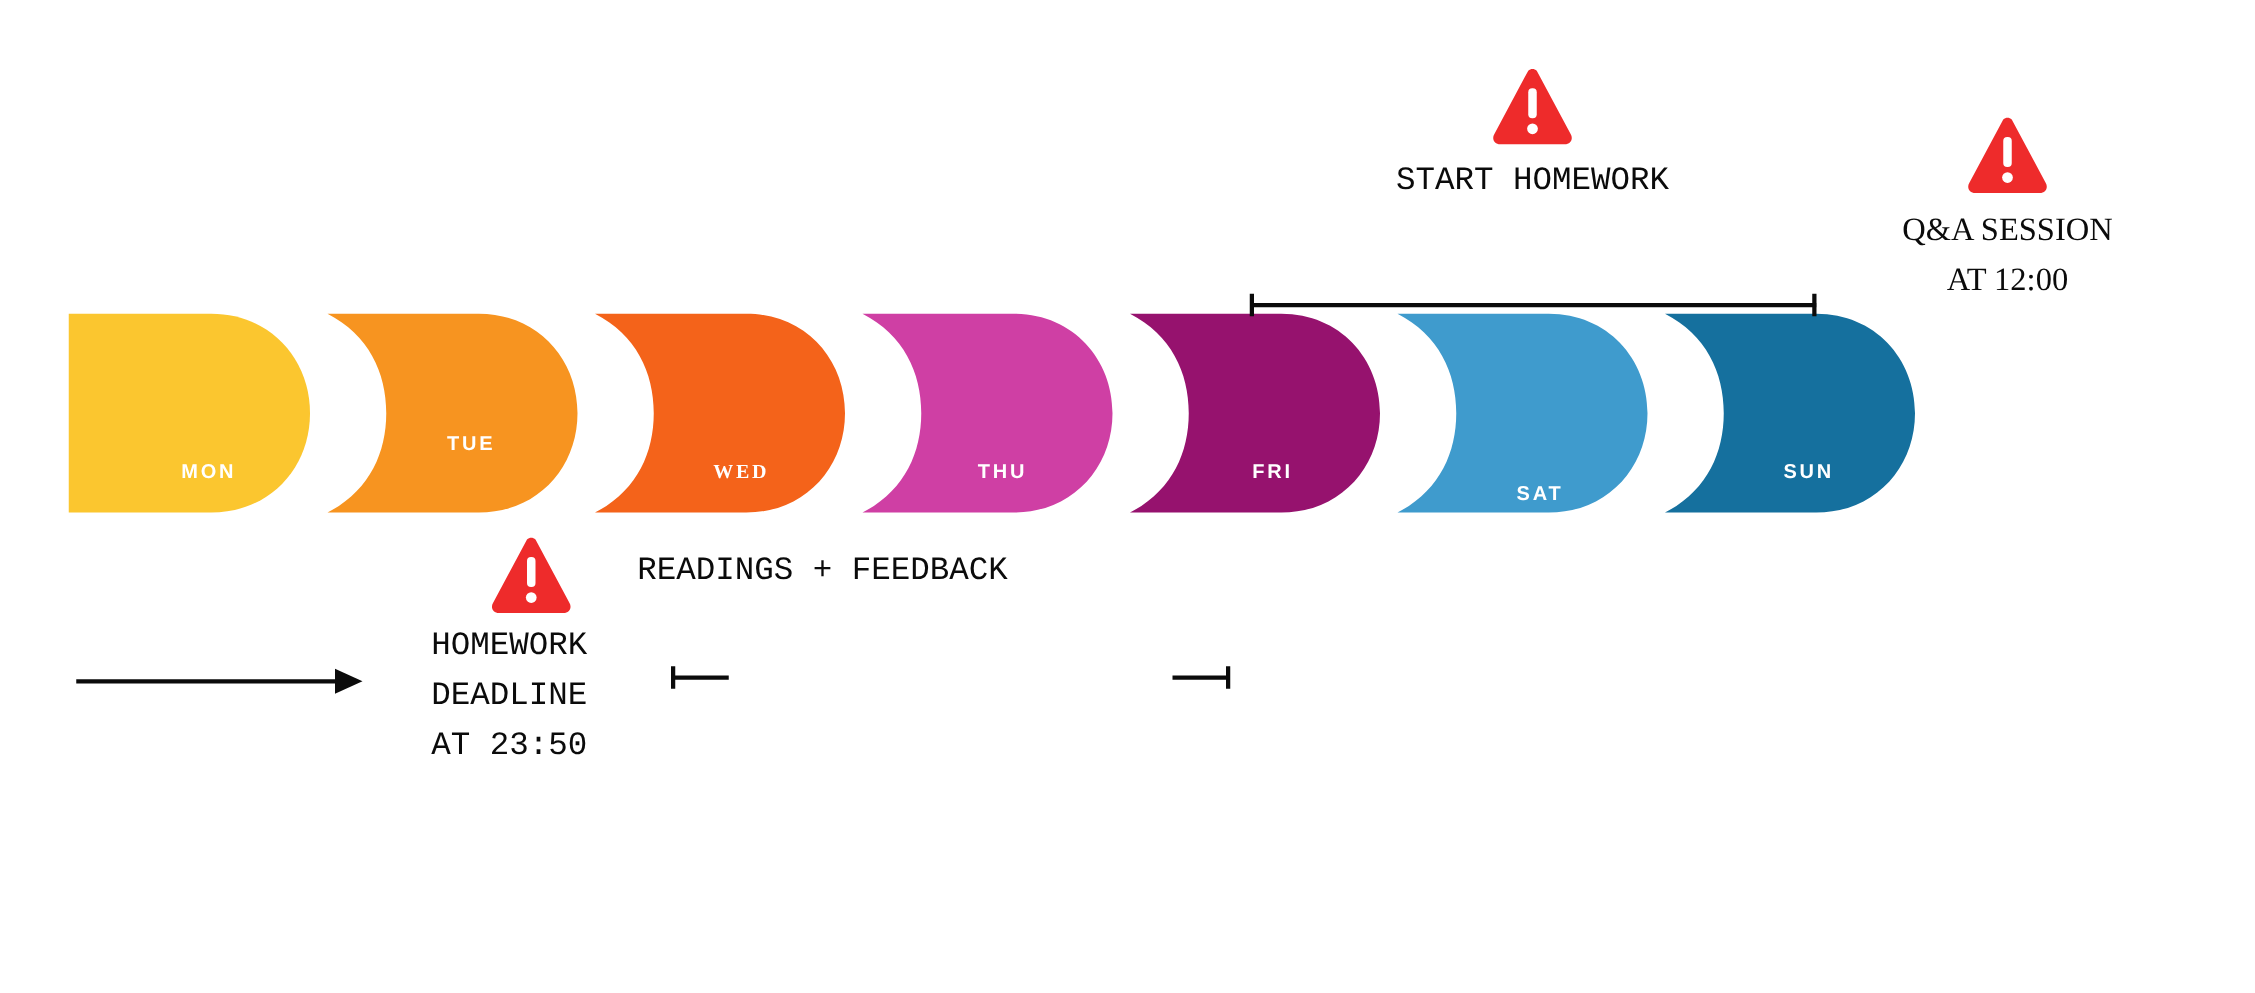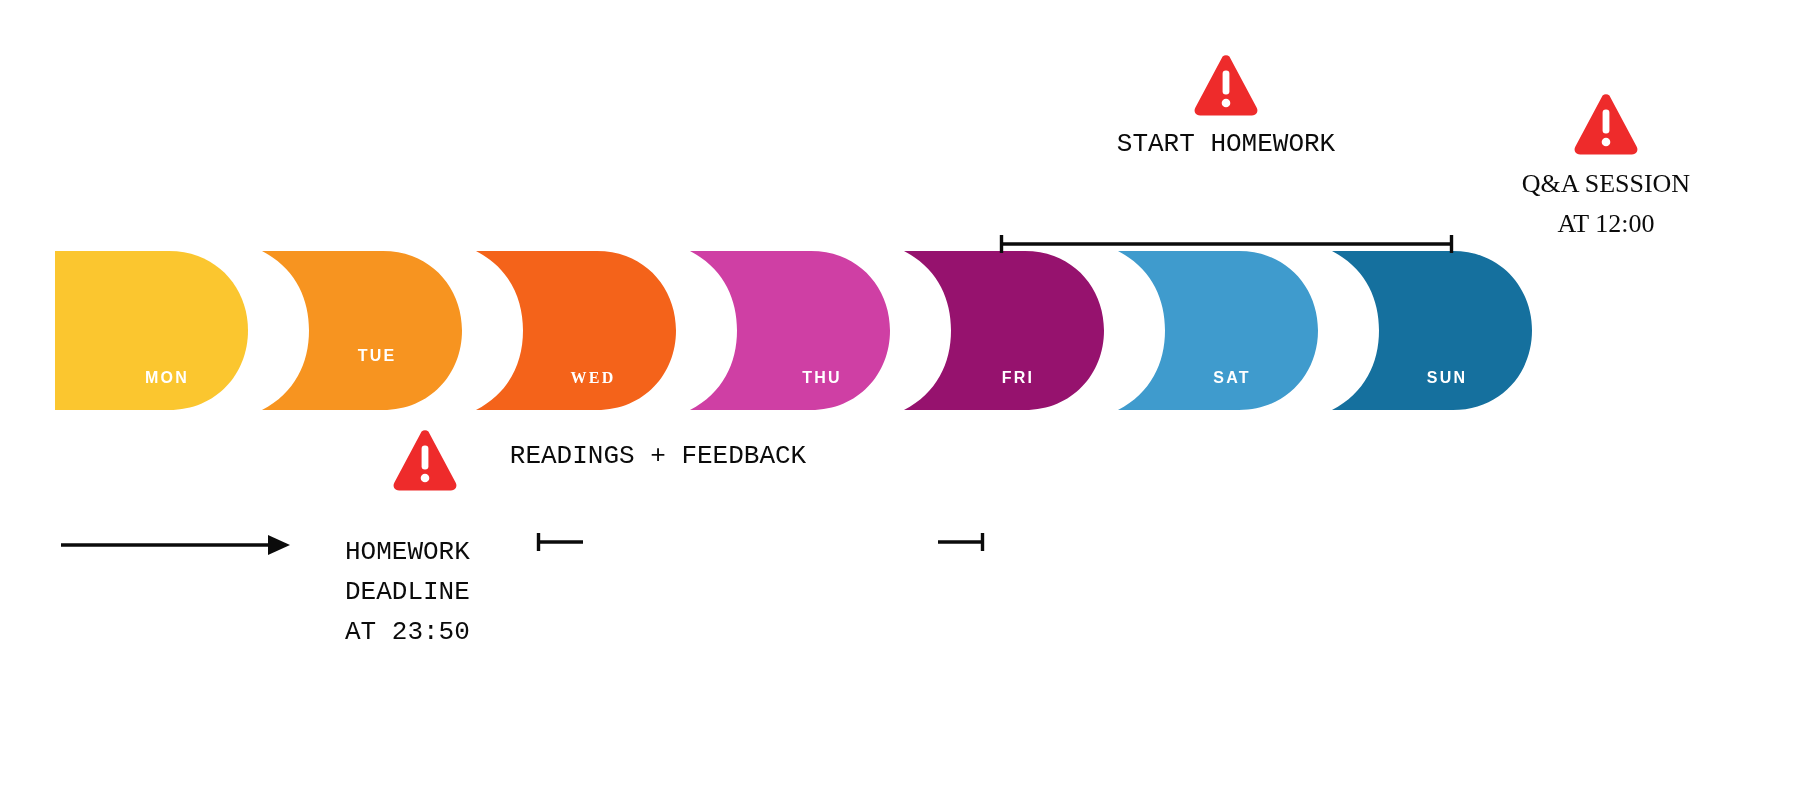--- a/index.html
+++ b/index.html
@@ -56,21 +56,20 @@
     color: #0b0b0b;
     white-space: nowrap;
     letter-spacing: 0px;
   }
   .anno.center {
     text-align: center;
     transform: translateX(-50%);
   }
   .anno.left {
     text-align: left;
-    margin-top: 36px;
   }
   .anno .line {
     display: block;
     text-align: center;
   }
 
   
   #vector-layer {
     position: absolute;
     left: 0;
@@ -132,23 +131,23 @@
              C 1500,251 1532,287 1532,330.5
              C 1532,374 1500,410 1453,410
              L 1332,410
              C 1365,393 1379,363 1379,330.5
              C 1379,298 1365,268 1332,251 Z"></path>
   </svg>
 
   <div class="day-label" style="left:167px; top:378px;">MON</div>
   <div class="day-label" style="left:377px; top:356px;">TUE</div>
   <div class="day-label" style="left:593px; top:378px;font-family:Liberation Serif, serif;">WED</div>
-  <div class="day-label" style="left:802px; top:378px;margin-left:20px;">THU</div>
+  <div class="day-label" style="left:802px; top:378px;">THU</div>
   <div class="day-label" style="left:1018px; top:378px;">FRI</div>
-  <div class="day-label" style="left:1232px; top:378px;">SAT</div>
+  <div class="day-label" style="left:1232px; top:396px;">SAT</div>
   <div class="day-label" style="left:1447px; top:378px;">SUN</div>
 
   <svg id="vector-layer" viewBox="0 0 1804 794">
 
     <g class="pick" transform="translate(1226,85)">
       <path fill="#EE2B2B" d="M -2.6,-28.5 C -0.6,-30.2 2.2,-30.2 4.2,-28.5
                L 31.4,22.4 C 33.6,26.2 31.2,30.4 26.6,30.4
                L -25.0,30.4 C -29.6,30.4 -32.0,26.2 -29.8,22.4 Z" transform="translate(-0.8,0)"></path>
       <rect x="-3.4" y="-14.5" width="6.8" height="24" rx="3.2" fill="#ffffff"></rect>
       <circle cx="0" cy="18" r="4.3" fill="#ffffff"></circle>

